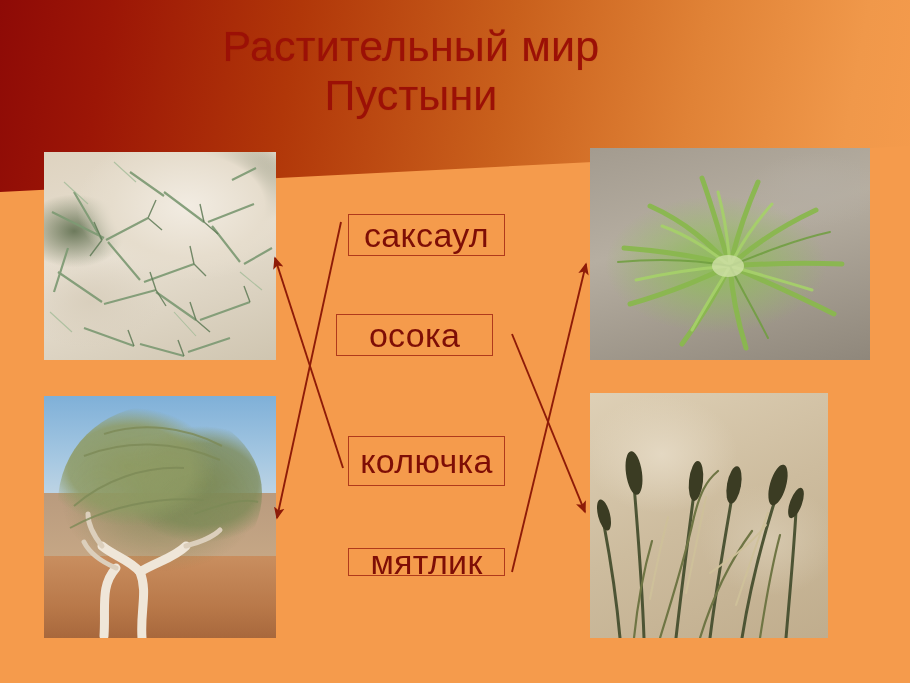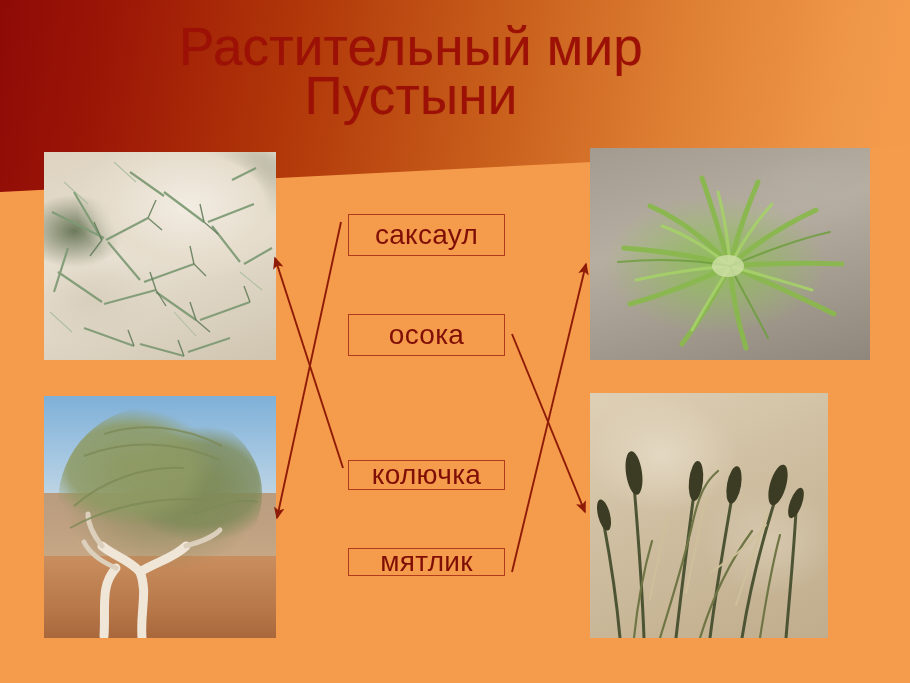--- a/index.html
+++ b/index.html
@@ -21,21 +21,21 @@
   .band-sliver{
     position:absolute;left:0;top:180px;width:24px;height:30px;
     background:linear-gradient(180deg,#A81206 0%,#F59B4C 100%);
     opacity:.0;
   }
   
   .title{
     position:absolute;left:0;top:22px;width:822px;
     text-align:center;
     color:#9C1006;
-    font-size:53px;line-height:49px;
+    font-size:43px;line-height:49px;
     letter-spacing:.2px;
     white-space:pre-line;
     text-shadow:0 0 1px rgba(120,10,5,.35);
   }
   
   .photo{position:absolute;overflow:hidden;background:#cfc7b6;}
   
   #ph-tl{left:44px;top:152px;width:232px;height:208px;}
   #ph-tl .bg{
     position:absolute;inset:0;
@@ -78,29 +78,29 @@
     background:
       radial-gradient(ellipse 40% 30% at 30% 25%,#e4d8c2 0%,rgba(228,216,194,0) 80%),
       radial-gradient(ellipse 35% 28% at 75% 60%,#d6c8ae 0%,rgba(214,200,174,0) 82%),
       linear-gradient(155deg,#ded0b6 0%,#cdbc9e 50%,#c0ad8d 100%);
   }
   
   .label{
     position:absolute;
     border:1.5px solid #B03A1C;
     color:#7E0E06;
-    font-size:28px;
+    font-size:34px;
     display:flex;align-items:center;justify-content:center;
     background:transparent;
     box-sizing:border-box;
     letter-spacing:.3px;
   }
   #lb-saksaul{left:348px;top:214px;width:157px;height:42px;}
-  #lb-osoka  {left:348px;top:314px;width:157px;height:42px;}
-  #lb-kolyuchka{left:348px;top:460px;width:157px;height:30px;text-align:center;}
+  #lb-osoka  {left:336px;top:314px;width:157px;height:42px;}
+  #lb-kolyuchka{left:348px;top:436px;width:157px;height:50px;text-align:center;}
   #lb-myatlik{left:348px;top:548px;width:157px;height:28px;}
   
   #arrows{position:absolute;left:0;top:0;width:910px;height:683px;}
 </style>
 </head>
 <body>
 
 <div id="slide">
 
   <div class="band"></div>

